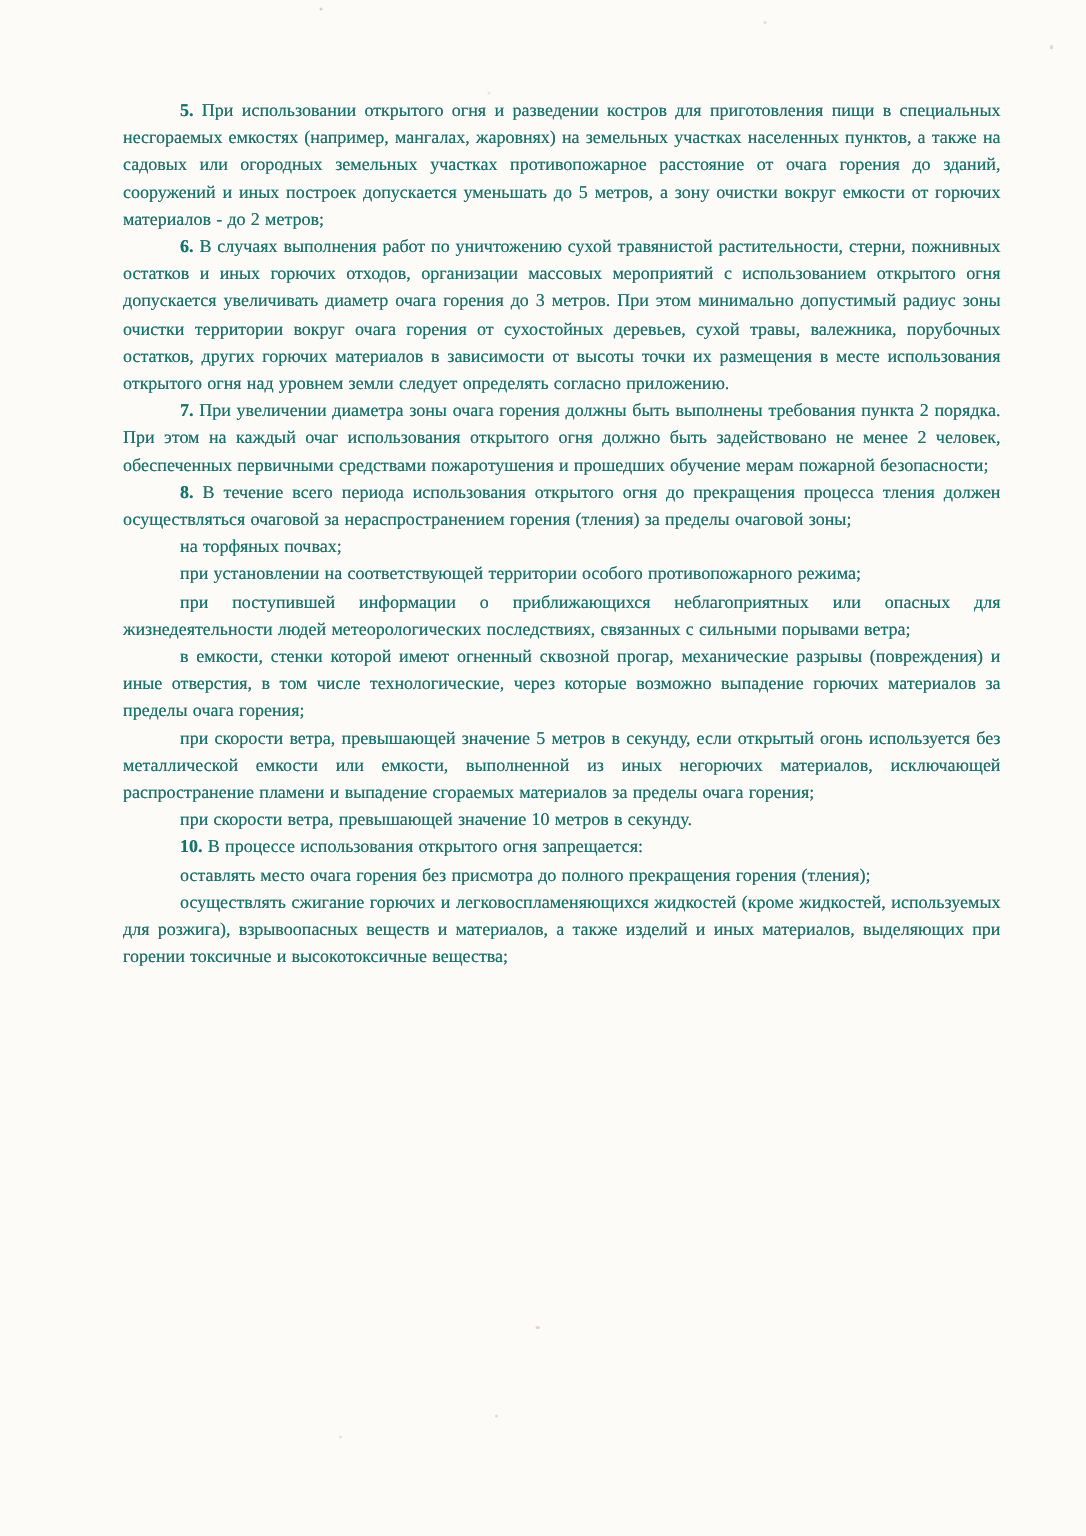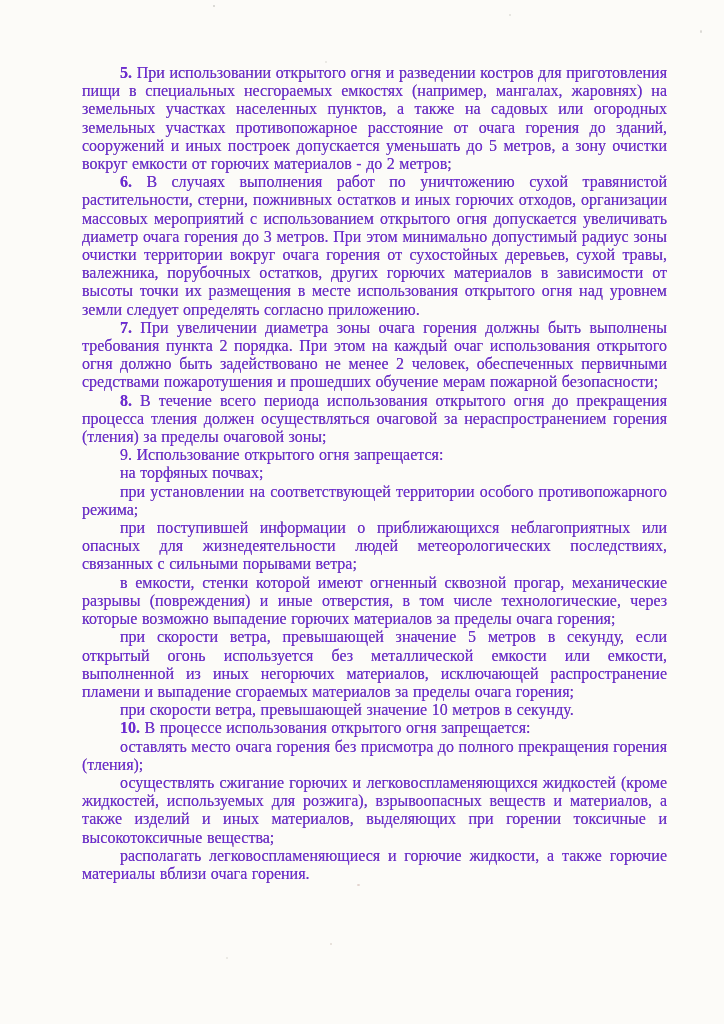--- a/index.html
+++ b/index.html
@@ -18,23 +18,23 @@
     position: absolute;
     left: 82px;
     top: 64px;
     width: 585px;
   }
   .para {
     margin: 0;
     padding: 0;
     text-align: justify;
     text-indent: 38px;
-    font-size: 16px;
+    font-size: 12px;
     line-height: 18.2px;
-    color: #6d28d9;
+    color: #0f766e;
     word-spacing: 0.5px;
     
     text-shadow: 0 0 0.4px rgba(30,28,26,0.55);
   }
   .num { font-weight: bold; }
   .num-reg { font-weight: normal; }
   .speck {
     position: absolute;
     border-radius: 50%;
     background: rgba(60,55,45,0.22);
@@ -53,42 +53,40 @@
 <div class="scan-page">
 
   <p class="para"><b class="num">5.</b> <span>При использовании открытого огня и разведении костров для приготовления пищи в специальных несгораемых емкостях (например, мангалах, жаровнях) на земельных участках населенных пунктов, а также на садовых или огородных земельных участках противопожарное расстояние от очага горения до зданий, сооружений и иных построек допускается уменьшать до 5 метров, а зону очистки вокруг емкости от горючих материалов - до 2 метров;</span></p>
 
   <p class="para"><b class="num">6.</b> <span>В случаях выполнения работ по уничтожению сухой травянистой растительности, стерни, пожнивных остатков и иных горючих отходов, организации массовых мероприятий с использованием открытого огня допускается увеличивать диаметр очага горения до 3 метров. При этом минимально допустимый радиус зоны очистки территории вокруг очага горения от сухостойных деревьев, сухой травы, валежника, порубочных остатков, других горючих материалов в зависимости от высоты точки их размещения в месте использования открытого огня над уровнем земли следует определять согласно приложению.</span></p>
 
   <p class="para"><b class="num">7.</b> <span>При увеличении диаметра зоны очага горения должны быть выполнены требования пункта 2 порядка. При этом на каждый очаг использования открытого огня должно быть задействовано не менее 2 человек, обеспеченных первичными средствами пожаротушения и прошедших обучение мерам пожарной безопасности;</span></p>
 
   <p class="para"><b class="num">8.</b> <span>В течение всего периода использования открытого огня до прекращения процесса тления должен осуществляться очаговой за нераспространением горения (тления) за пределы очаговой зоны;</span></p>
 
-  <p class="para"><span class="num-reg">9.</span> <span>Использование открытого огня запрещается:</span></p>
 
   <p class="para"><span>на торфяных почвах;</span></p>
 
   <p class="para"><span>при установлении на соответствующей территории особого противопожарного режима;</span></p>
 
   <p class="para"><span>при поступившей информации о приближающихся неблагоприятных или опасных для жизнедеятельности людей метеорологических последствиях, связанных с сильными порывами ветра;</span></p>
 
 
   <p class="para"><span>в емкости, стенки которой имеют огненный сквозной прогар, механические разрывы (повреждения) и иные отверстия, в том числе технологические, через которые возможно выпадение горючих материалов за пределы очага горения;</span></p>
 
   <p class="para"><span>при скорости ветра, превышающей значение 5 метров в секунду, если открытый огонь используется без металлической емкости или емкости, выполненной из иных негорючих материалов, исключающей распространение пламени и выпадение сгораемых материалов за пределы очага горения;</span></p>
 
   <p class="para"><span>при скорости ветра, превышающей значение 10 метров в секунду.</span></p>
 
   <p class="para"><b class="num">10.</b> <span>В процессе использования открытого огня запрещается:</span></p>
 
   <p class="para"><span>оставлять место очага горения без присмотра до полного прекращения горения (тления);</span></p>
 
   <p class="para"><span>осуществлять сжигание горючих и легковоспламеняющихся жидкостей (кроме жидкостей, используемых для розжига), взрывоопасных веществ и материалов, а также изделий и иных материалов, выделяющих при горении токсичные и высокотоксичные вещества;</span></p>
 
-  <p class="para"><span>располагать легковоспламеняющиеся и горючие жидкости, а также горючие материалы вблизи очага горения.</span></p>
 
 </div>
 
 <div class="speck s1"></div>
 <div class="speck s2"></div>
 <div class="speck s3"></div>
 <div class="speck s4"></div>
 <div class="speck s5"></div>
 <div class="speck s6"></div>
 <div class="speck s7"></div>

